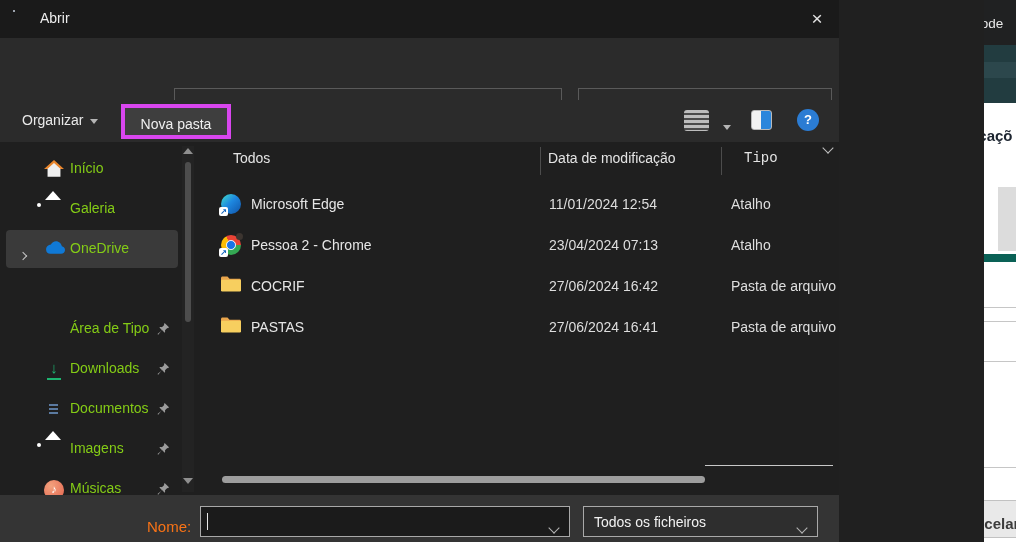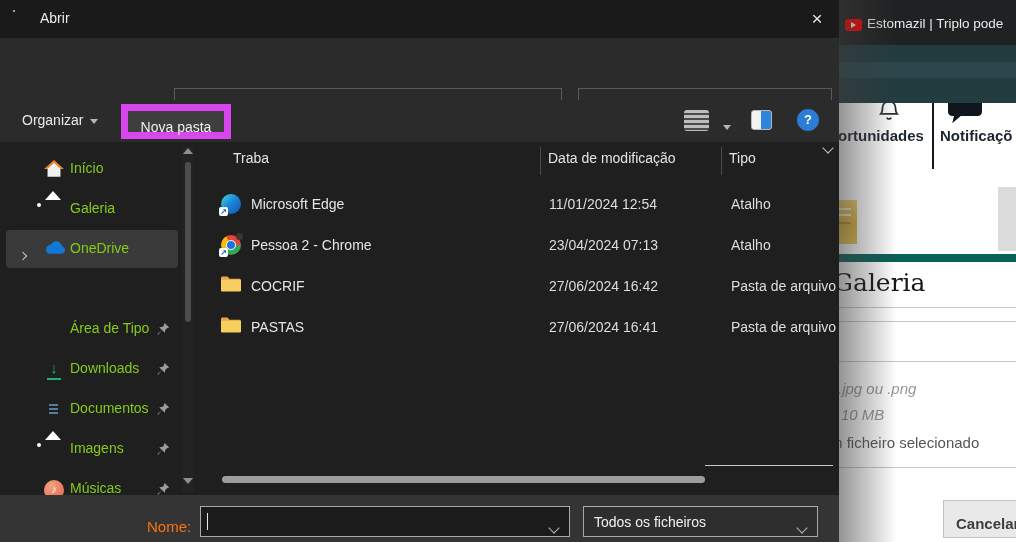--- a/index.html
+++ b/index.html
@@ -28,21 +28,21 @@
   .page-grayblock { position:absolute; left:998px; top:187px; width:18px; height:64px; background:#dcdcdc; }
   .page-tealbar { position:absolute; left:836px; top:254px; width:180px; height:8px; background:#0a6156; }
   .page-title { position:absolute; left:833px; top:268px; font-family:"DejaVu Serif", serif; font-size:25px; color:#161616; }
   .page-line { position:absolute; left:838px; width:178px; height:1px; background:#c6c6c6; }
   .hint { position:absolute; font-style:italic; font-size:15px; color:#949494; white-space:nowrap; }
   .file-status { position:absolute; left:830px; top:434px; font-size:15px; color:#565656; white-space:nowrap; }
   .cancel-btn { position:absolute; left:943px; top:500px; width:92px; height:38px; background:#e9e9e9; border:1px solid #c2c2c2; font-size:15px; font-weight:bold; color:#3c3c3c; text-align:left; padding:9px 0 0 12px; font-family:"Liberation Sans", sans-serif; }
   .dlg-shadow { position:absolute; left:839px; top:0; width:58px; height:542px; background:linear-gradient(to right, rgba(60,60,60,.55), rgba(60,60,60,0)); z-index:5; }
 
   
-  .dialog { position:absolute; left:0; top:0; width:839px; height:542px; background:#202020; z-index:10; overflow:hidden; }
+  .dialog { position:absolute; left:0; top:0; width:984px; height:542px; background:#202020; z-index:10; overflow:hidden; }
   .titlebar { position:absolute; left:0; top:0; width:839px; height:38px; background:#1a1a1a; }
   .dlg-title { position:absolute; left:40px; top:10px; font-size:14px; color:#ededed; }
   .close-btn { position:absolute; left:800px; top:6px; width:34px; height:26px; color:#e3e3e3; font-size:19px; text-align:center; line-height:25px; }
 
   .navbar { position:absolute; left:0; top:38px; width:839px; height:62px; background:#2b2b2b; }
   .navbtn { position:absolute; top:56px; width:32px; height:28px; color:#d5d5d5; font-size:20px; text-align:center; line-height:27px; }
   .chev { display:inline-block; width:8px; height:8px; border-right:1.6px solid #c9c9c9; border-bottom:1.6px solid #c9c9c9; }
   .chev.down { transform:rotate(45deg); }
   .chev.right { transform:rotate(-45deg); width:6px; height:6px; }
   .nav-chev { position:absolute; left:101px; top:64px; }
@@ -54,21 +54,21 @@
   .addr-chev { position:absolute; left:306px; top:15px; }
   .refresh-icon { position:absolute; left:348px; top:11px; }
   .searchbox { position:absolute; left:578px; top:50px; width:254px; height:40px; border:1px solid #5a5a5a; background:#2b2b2b; }
   .search-input { position:absolute; left:13px; top:9px; width:198px; height:20px; background:transparent; border:none; outline:none; font-size:13.5px; color:#cfcfcf; font-family:"Liberation Sans", sans-serif; }
   .search-input::placeholder { color:#9a9a9a; opacity:1; }
   .search-glyph { position:absolute; left:216px; top:12px; }
 
   .toolbar { position:absolute; left:0; top:100px; width:839px; height:42px; background:#2b2b2b; }
   .organize { position:absolute; left:22px; top:12px; font-size:14px; color:#e9e9e9; }
   .caret-down { display:inline-block; width:0; height:0; border-left:4.5px solid transparent; border-right:4.5px solid transparent; border-top:5px solid #b5b5b5; margin-left:7px; vertical-align:middle; }
-  .newfolder-btn { position:absolute; left:121px; top:4px; width:110px; height:35px; background:#3e3e3e; border:7px solid #d946ef; color:#f0f0f0; font-size:14px; text-align:center; line-height:33px; }
+  .newfolder-btn { position:absolute; left:121px; top:4px; width:110px; height:35px; background:#3e3e3e; border:4px solid #d946ef; color:#f0f0f0; font-size:14px; text-align:center; line-height:33px; }
   .view-icon { position:absolute; left:684px; top:10px; width:25px; height:21px; border-radius:3px; background:repeating-linear-gradient(to bottom,#bdbdbd 0 3px,#4a4a4a 3px 5px); }
   .view-caret { position:absolute; left:716px; top:18px; }
   .preview-icon { position:absolute; left:751px; top:10px; width:21px; height:20px; border-radius:3px; border:1.5px solid #b9b9b9; background:linear-gradient(to right,#f2f2f2 0 50%,#2b86dc 50% 100%); }
   .help-icon { position:absolute; left:797px; top:9px; width:22px; height:22px; border-radius:50%; background:#2b7cd3; color:#fff; font-size:13px; font-weight:bold; text-align:center; line-height:22px; }
 
   .dlg-body { position:absolute; left:0; top:142px; width:839px; height:353px; background:#1f1f1f; overflow:hidden; }
   .side-item { position:absolute; left:6px; width:172px; height:38px; }
   .side-item.sel { background:#3a3a3a; border-radius:4px; }
   .side-icon { position:absolute; left:38px; top:10px; width:20px; height:20px; }
   .side-label { position:absolute; left:64px; top:10px; font-size:14px; color:#84cc16; white-space:nowrap; max-width:88px; overflow:hidden; }
@@ -269,26 +269,26 @@
             </svg></span>
       </div>
 
       <div class="sb-track">
         <div class="tri-up" style="position:absolute; left:1px; top:2px;"></div>
         <div class="sb-thumb" style="left:3px;"></div>
         <div class="tri-down" style="position:absolute; left:1px; top:332px;"></div>
       </div>
 
       <div class="abs" style="left:200px; top:0; width:639px; height:38px;">
-        <span class="col-hdr" style="left:33px;">Traba</span>
+        <span class="col-hdr" style="left:33px;">Todos</span>
         <div class="hdr-sep" style="left:340px;"></div>
         <span class="sort-chev"><span class="chev down" style="border-color:#c0c0c0;"></span></span>
         <span class="col-hdr" style="left:348px;">Data de modificação</span>
         <div class="hdr-sep" style="left:521px;"></div>
-        <span class="col-hdr" style="left:529px;">Tipo</span>
+        <span class="col-hdr" style="left:544px;font-family:Liberation Mono, monospace;">Tipo</span>
       </div>
 
       <div class="frow" style="top:42px;">
         <span class="ficon icon-edge">
             <span class="sc-badge">↗</span>
           </span>
         <span class="fname">Microsoft Edge</span>
         <span class="fdate">11/01/2024 12:54</span>
         <span class="ftype">Atalho</span>
       </div>

